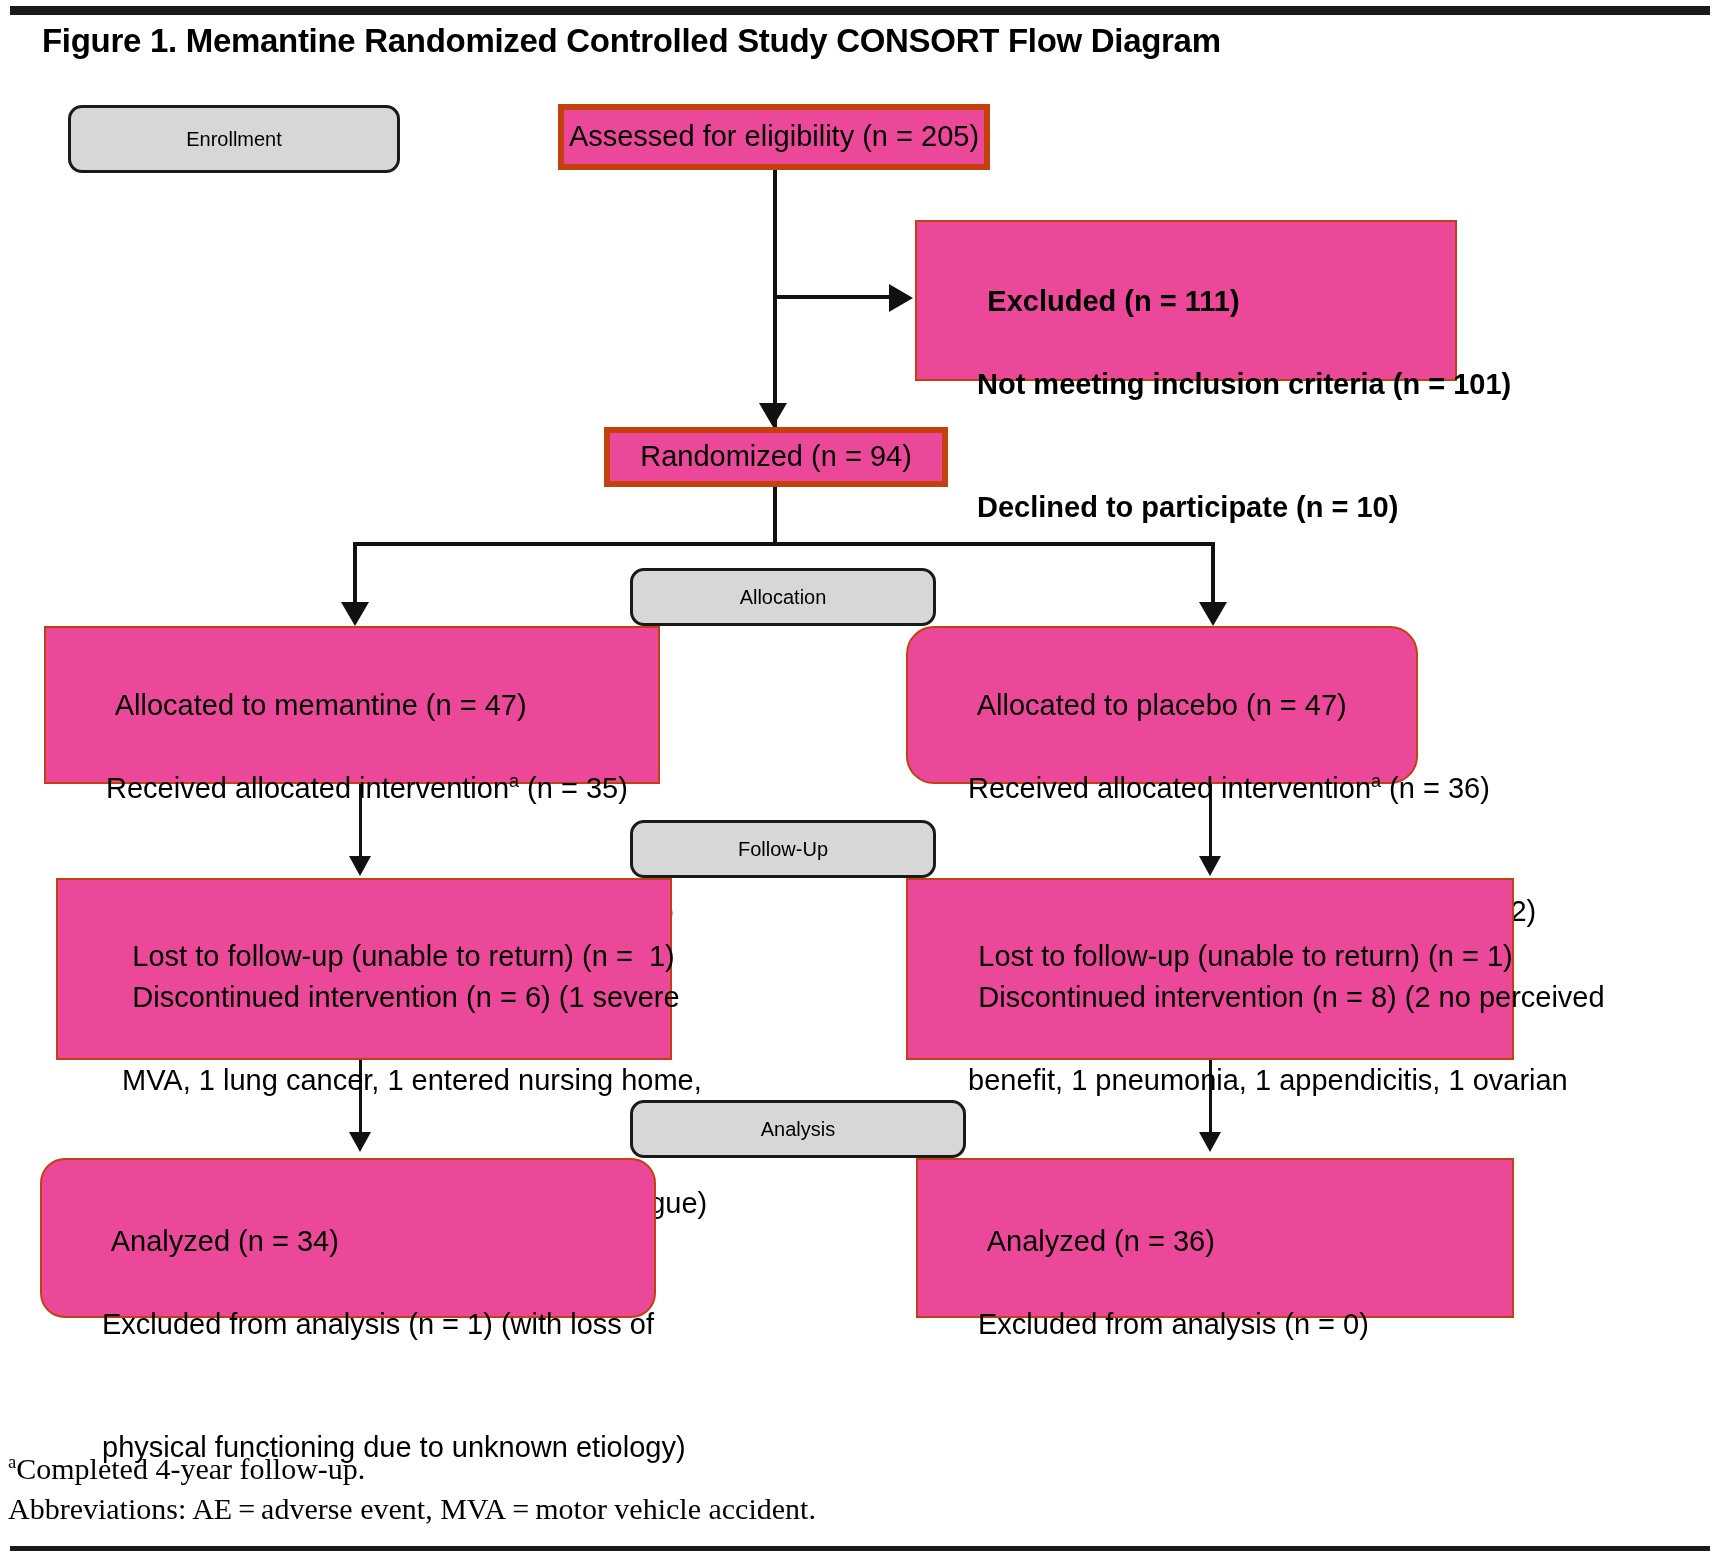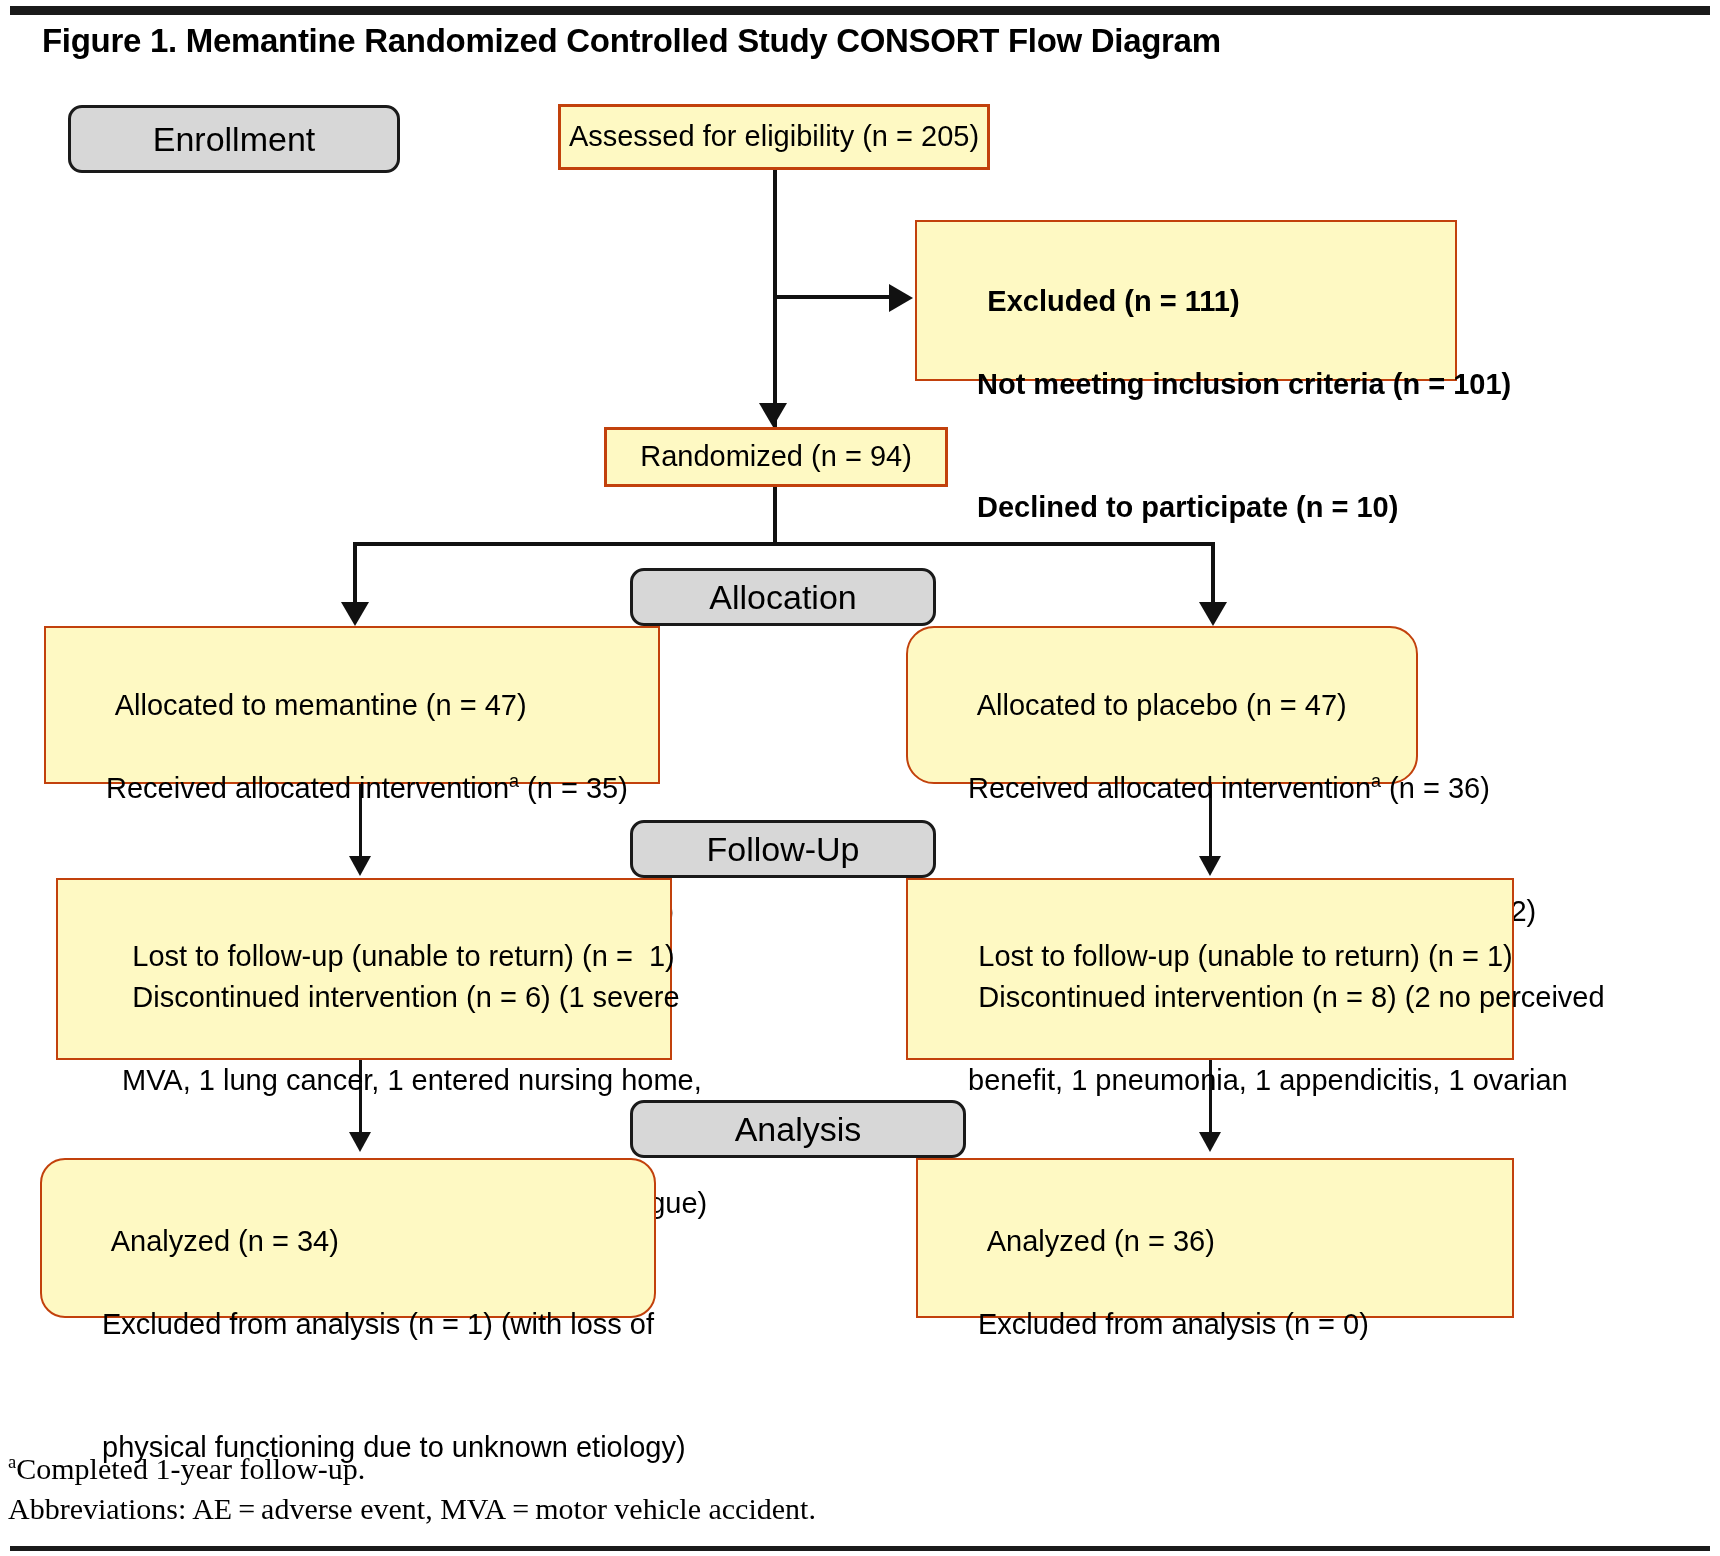--- a/index.html
+++ b/index.html
@@ -51,30 +51,30 @@
 
   
   .stage-pill {
     position: absolute;
     background: #d7d7d7;
     border: 3px solid #1a1a1a;
     border-radius: 14px;
     display: flex;
     align-items: center;
     justify-content: center;
-    font-size: 34px;
+    font-size: 20px;
     box-sizing: border-box;
     z-index: 6;
   }
 
   
   .box {
     position: absolute;
-    background: #fef9c3;
-    border: 3px solid #c2410c;
+    background: #ec4899;
+    border: 6px solid #c2410c;
     box-sizing: border-box;
     z-index: 4;
   }
   .box.thin { border-width: 2px; }
   .box-text {
     position: absolute;
     left: 22px;
     top: 14px;
     right: 10px;
     font-size: 29px;
@@ -246,19 +246,19 @@
   </div>
 
   <div class="box thin" style="left:916px; top:1158px; width:598px; height:160px;">
     <div class="box-text" style="top:20px; left:22px;">
       <span>Analyzed (n = 36)</span>
       <span class="indent">Excluded from analysis (n = 0)</span>
     </div>
   </div>
 
   <div class="footnotes">
-    <div><sup>a</sup><span>Completed 1-year follow-up.</span></div>
+    <div><sup>a</sup><span>Completed 4-year follow-up.</span></div>
     <div>Abbreviations: AE = adverse event, MVA = motor vehicle accident.</div>
   </div>
 
   <div class="rule-bottom"></div>
 
 </div>
 
 </body></html>

